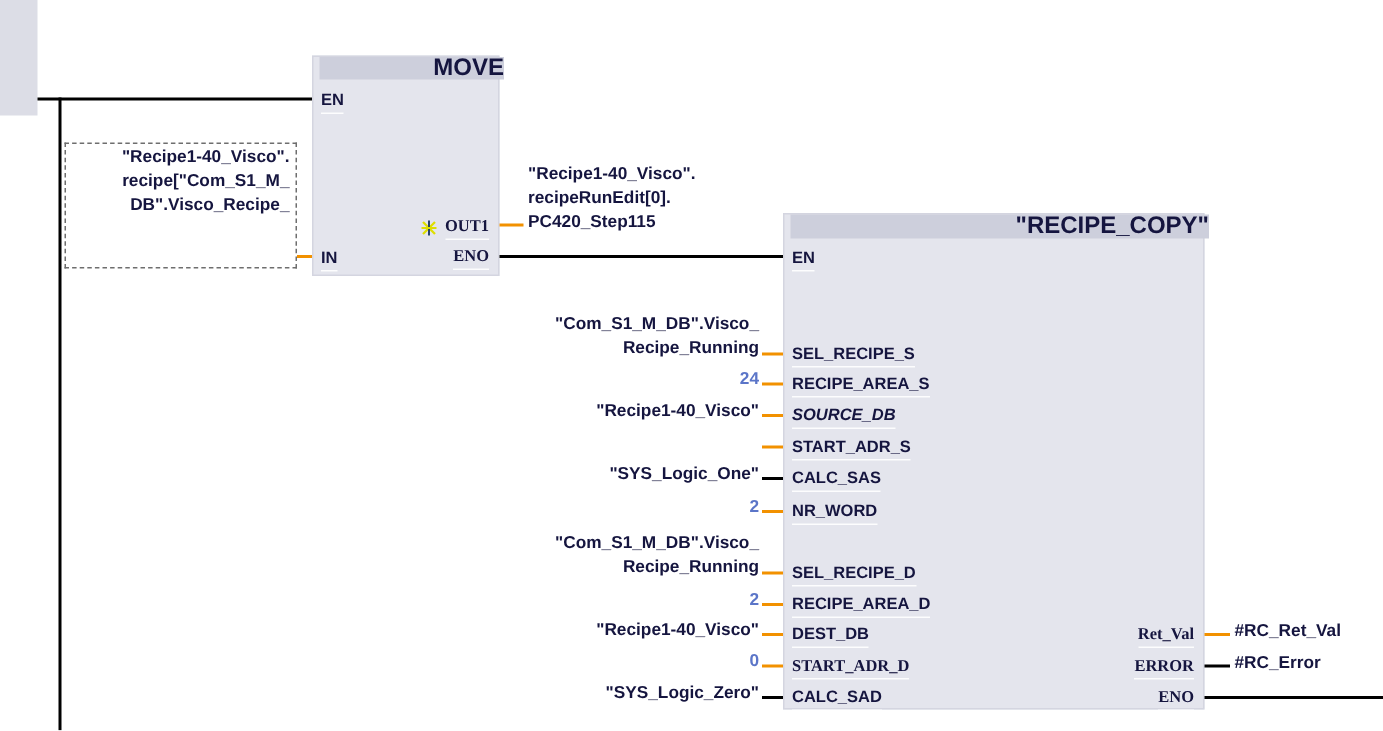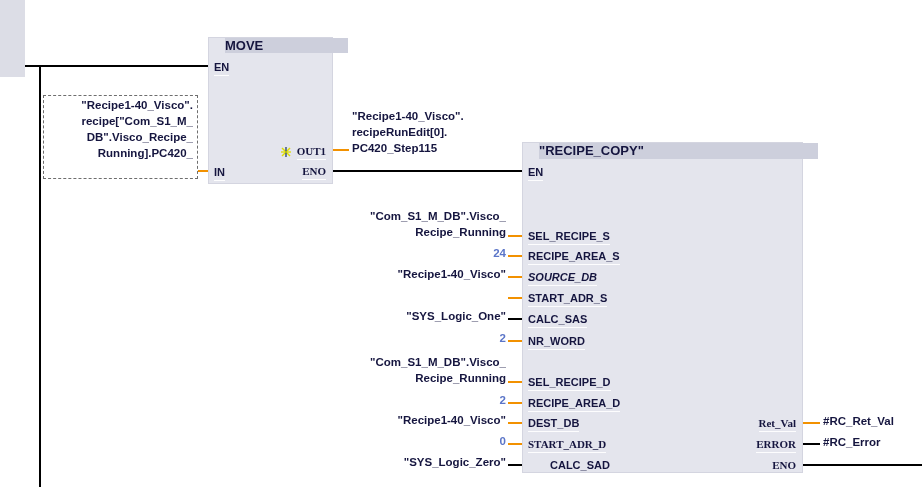--- a/index.html
+++ b/index.html
@@ -14,23 +14,23 @@
     position:absolute; left:0; top:0; width:25px; height:77px;
     background:#dcdde6;
   }
   .wire { position:absolute; height:2px; background:#000000; }
   .wire.data { background:#f29100; }
   .wire.v { width:2px; height:auto; }
   .block {
     position:absolute; background:#e4e5ed; border:1px solid #d4d5e0;
   }
   .block-header {
-    position:absolute; left:16px; top:0; width:100%;
-    background:#cdcfdc; text-align:left;
-    font-weight:bold; font-size:13px; color:#15153f;
+    position:absolute; left:4px; top:0; width:100%;
+    background:#cdcfdc; text-align:right;
+    font-weight:bold; font-size:16px; color:#15153f;
   }
   .pin {
     position:absolute; height:16px; line-height:14px;
     font-weight:bold; font-size:11px; color:#15153f;
     border-bottom:1px solid rgba(255,255,255,0.9);
     white-space:nowrap;
   }
   .pin.r { text-align:right;font-family:Liberation Serif, serif; }
   .op {
     position:absolute; right:416px; width:210px; text-align:right;
@@ -60,21 +60,20 @@
 
   <div class="margin-box"></div>
 
   <div class="wire" style="left:25px; top:65px; width:183px;"></div>
   <div class="wire v" style="left:39px; top:65px; height:422px;"></div>
 
   <div class="dashed-box">
     <span>"Recipe1-40_Visco".</span>
     <span>recipe["Com_S1_M_</span>
     <span>DB".Visco_Recipe_</span>
-    <span>Running].PC420_</span>
   </div>
   <div class="wire data" style="left:198px; top:170px; width:10px;"></div>
 
   <div class="block" style="left:208px; top:37px; width:125px; height:147px;">
     <div class="block-header" style="height:15px; line-height:15px;">MOVE</div>
     <div class="pin" style="left:5px; top:22px;">EN</div>
     <div class="pin" style="left:5px; top:127px;text-align:center;">IN</div>
     <div class="pin r" style="right:6px; top:106px;">OUT1</div>
     <div class="pin r" style="right:6px; top:126px;">ENO</div>
 
@@ -130,21 +129,21 @@
     <div class="pin" style="left:5px; top:86px;">SEL_RECIPE_S</div>
     <div class="pin" style="left:5px; top:106px;">RECIPE_AREA_S</div>
     <div class="pin" style="left:5px; top:127px;font-style:italic;">SOURCE_DB</div>
     <div class="pin" style="left:5px; top:148px;">START_ADR_S</div>
     <div class="pin" style="left:5px; top:169px;">CALC_SAS</div>
     <div class="pin" style="left:5px; top:191px;">NR_WORD</div>
     <div class="pin" style="left:5px; top:232px;">SEL_RECIPE_D</div>
     <div class="pin" style="left:5px; top:253px;">RECIPE_AREA_D</div>
     <div class="pin" style="left:5px; top:273px;">DEST_DB</div>
     <div class="pin" style="left:5px; top:294px;font-family:Liberation Serif, serif;">START_ADR_D</div>
-    <div class="pin" style="left:5px; top:315px;margin-left:22px;">CALC_SAD</div>
+    <div class="pin" style="left:5px; top:315px;">CALC_SAD</div>
     <div class="pin r" style="right:6px; top:273px;">Ret_Val</div>
     <div class="pin r" style="right:6px; top:294px;">ERROR</div>
     <div class="pin r" style="right:6px; top:315px;">ENO</div>
   </div>
 
   <div class="wire data" style="left:803px; top:422px; width:17px;"></div>
   <div class="wire" style="left:803px; top:443px; width:17px;"></div>
   <div class="wire" style="left:803px; top:464px; width:119px;"></div>
   <div class="op-out" style="left:823px; top:413px;">#RC_Ret_Val</div>
   <div class="op-out" style="left:823px; top:434px;">#RC_Error</div>

